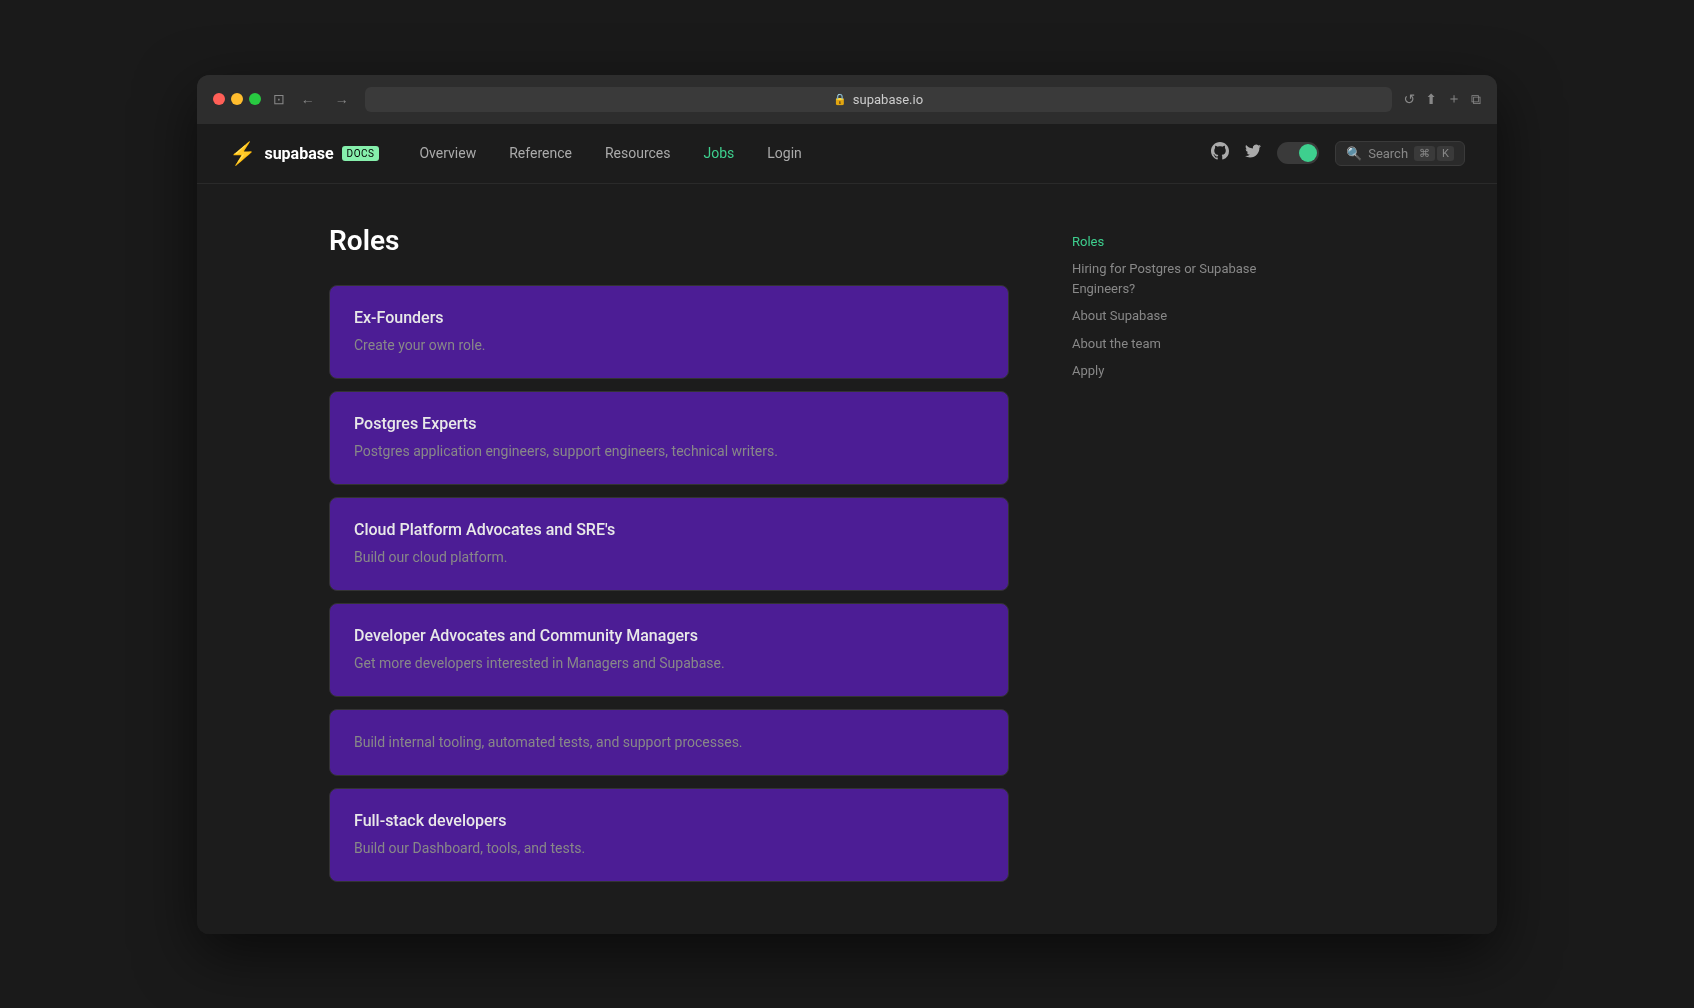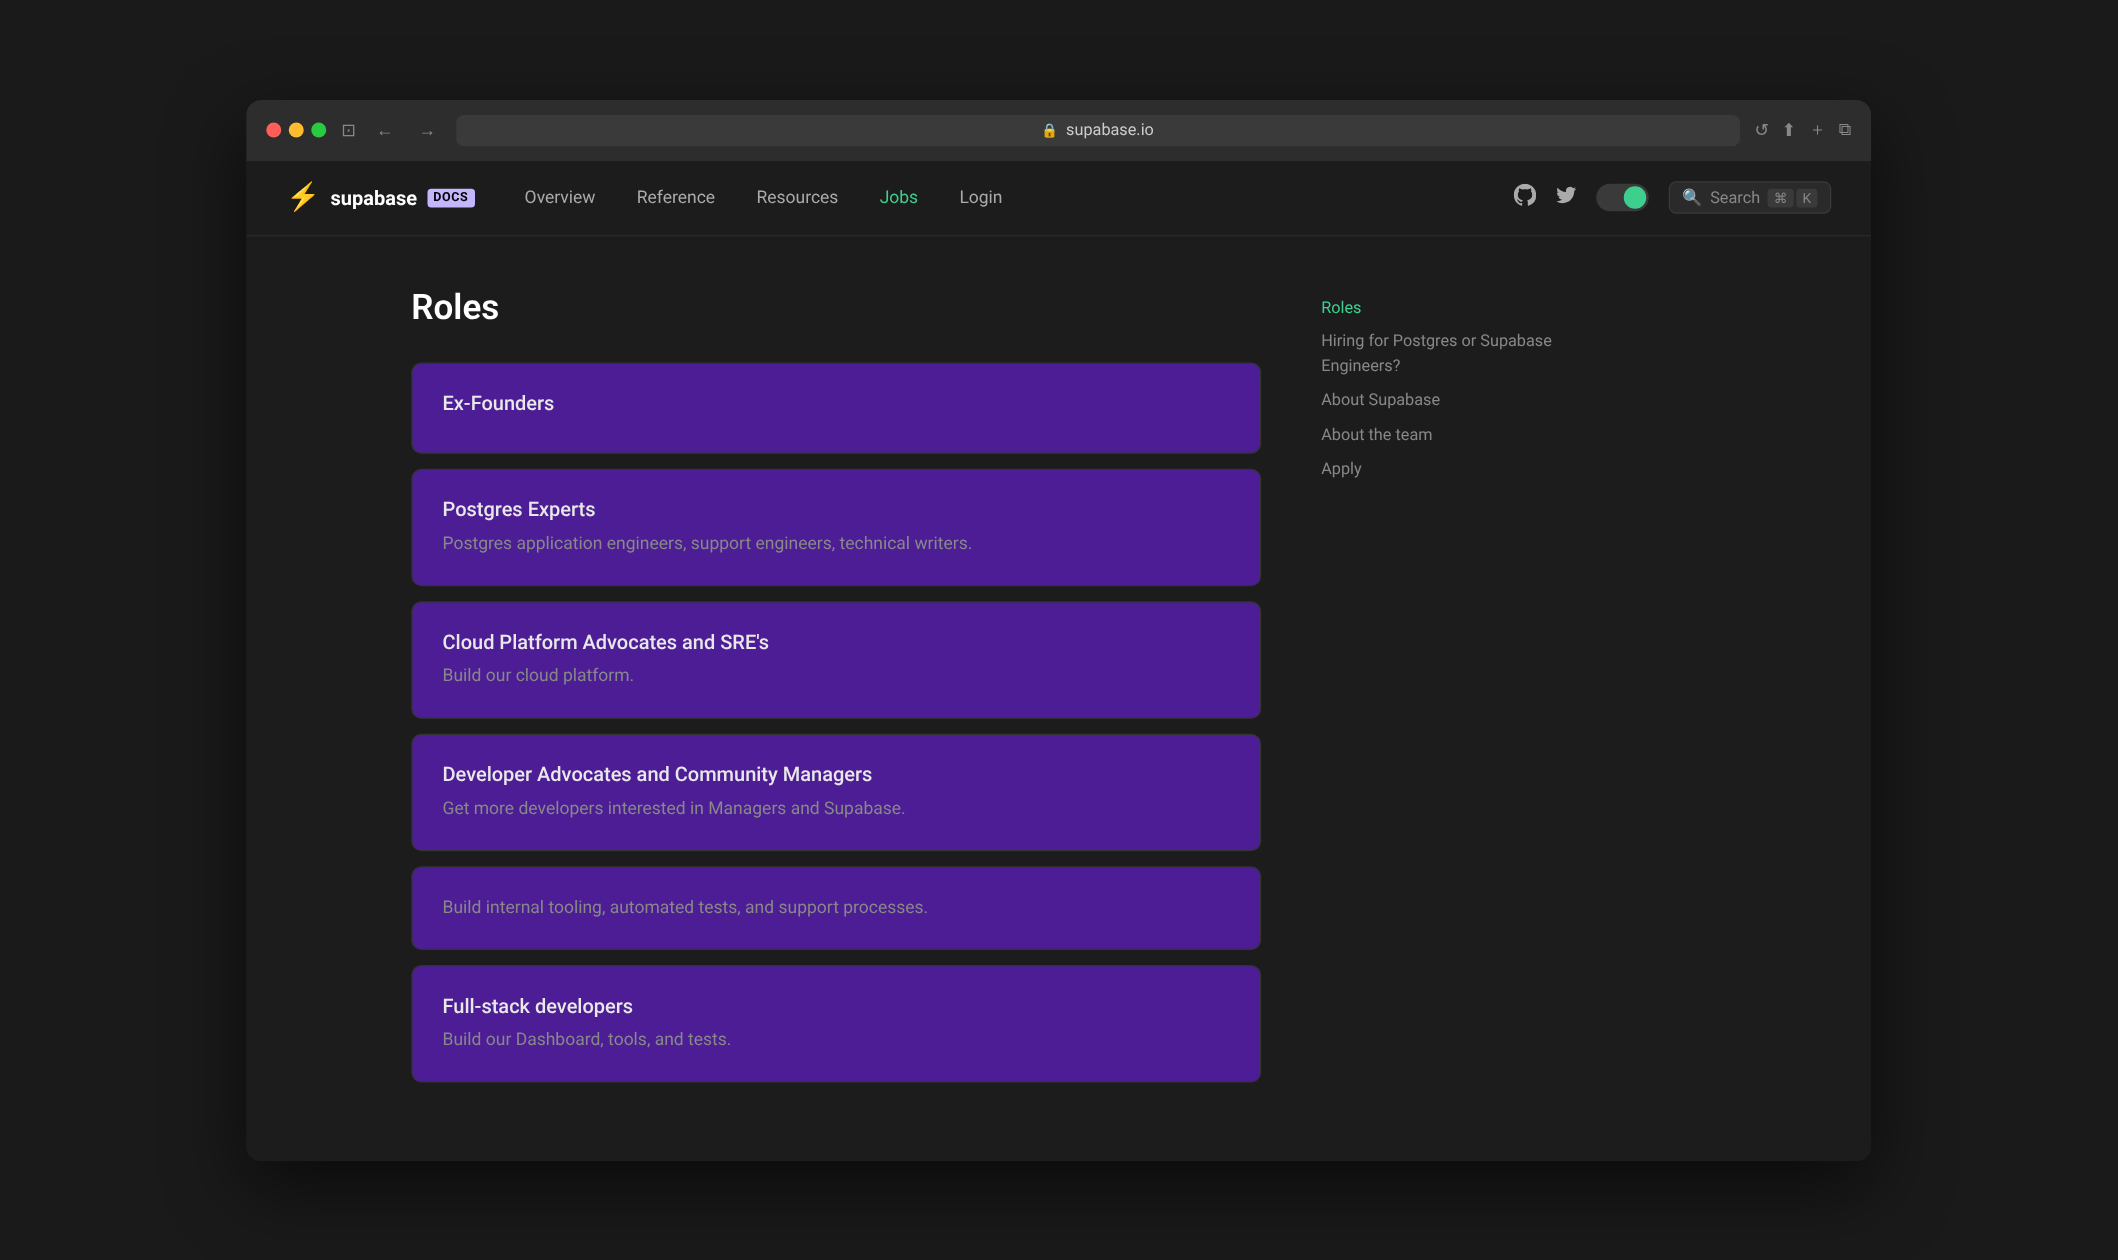--- a/index.html
+++ b/index.html
@@ -115,24 +115,24 @@
     }
 
     .logo-text {
       color: #fff;
       font-weight: 700;
       font-size: 16px;
       text-align: center;
     }
 
     .docs-badge {
-      background: #c4b5fd;
+      background: #86efac;
       color: #000;
       font-size: 10px;
-      font-weight: 700;
+      font-weight: 400;
       padding: 2px 5px;
       border-radius: 3px;
       letter-spacing: 0.5px;
     }
 
     .nav-links {
       display: flex;
       gap: 33px;
       align-items: center;
     }
@@ -205,21 +205,21 @@
       font-size: 11px;
       color: #888;
     }
 
     
     .content-area {
       display: flex;
       padding: 40px 32px;
       max-width: 1100px;
       margin: 0 auto;
-      gap: 48px;
+      gap: 63px;
     }
 
     .main-content {
       flex: 1;
       max-width: 680px;
     }
 
     .page-title {
       color: #fff;
       font-size: 28px;
@@ -339,20 +339,21 @@
         </div>
       </div>
     </nav>
 
     <div class="content-area">
       <div class="main-content">
         <h1 class="page-title">Roles</h1>
 
         <div class="role-card">
           <div class="role-title">Ex-Founders</div>
+          <div class="role-desc">Create your own role.</div>
         </div>
 
         <div class="role-card">
           <div class="role-title">Postgres Experts</div>
           <div class="role-desc">Postgres application engineers, support engineers, technical writers.</div>
         </div>
 
         <div class="role-card">
           <div class="role-title">Cloud Platform Advocates and SRE's</div>
           <div class="role-desc">Build our cloud platform.</div>

